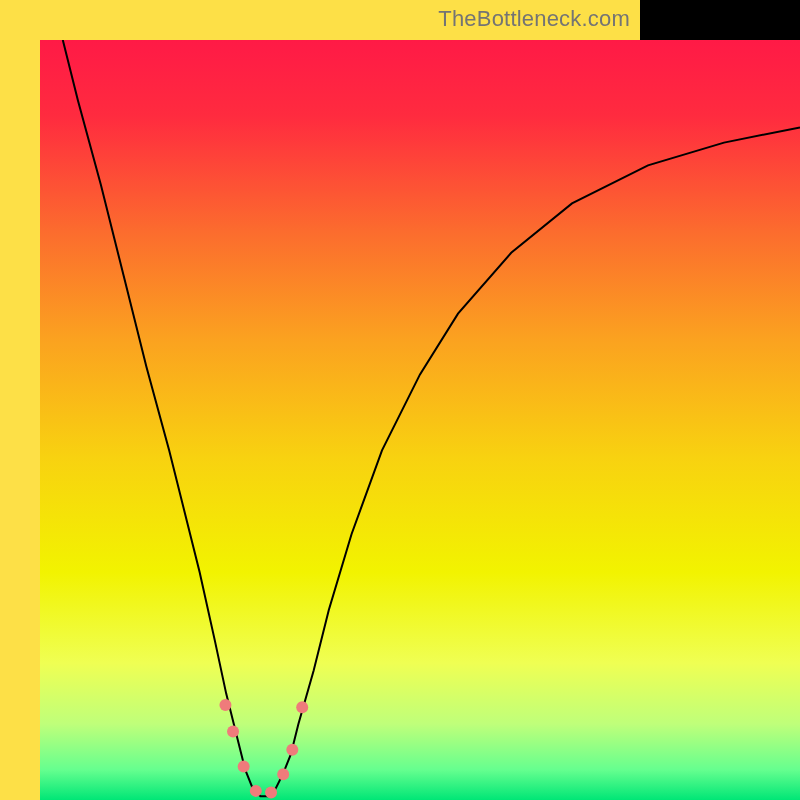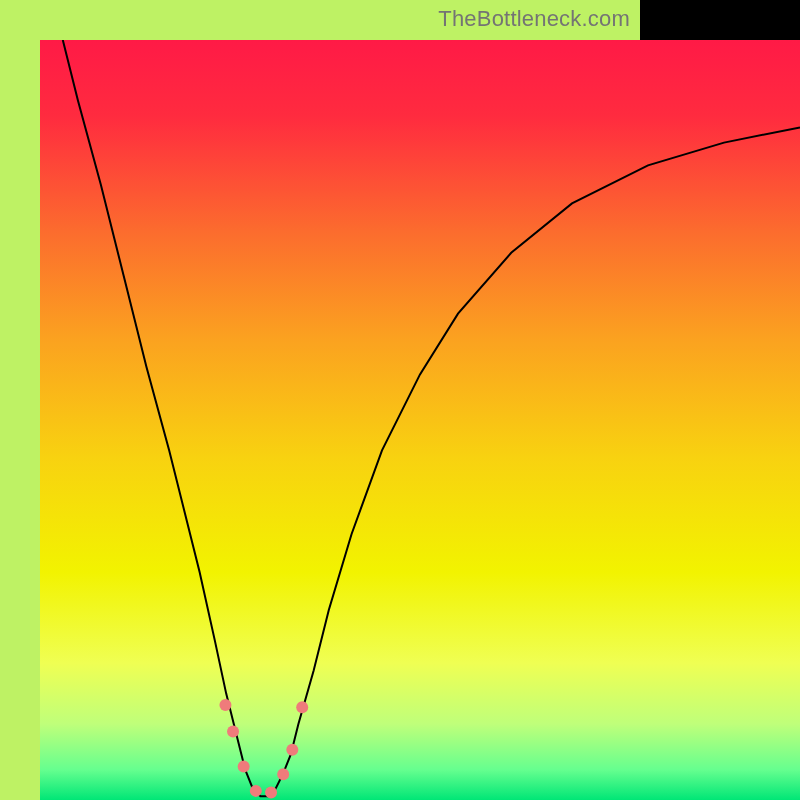--- a/index.html
+++ b/index.html
@@ -10,21 +10,21 @@
     background: #000000;
     overflow: hidden;
     font-family: Arial, Helvetica, sans-serif;
   }
   .frame {
     position: absolute;
     left: 0;
     top: 0;
     width: 640px;
     height: 800px;
-    background: #bef264;
+    background: #fde047;
   }
   .plot-area {
     position: absolute;
     left: 40px;
     top: 40px;
     width: 760px;
     height: 760px;
     overflow: hidden;
   }
   .watermark {

